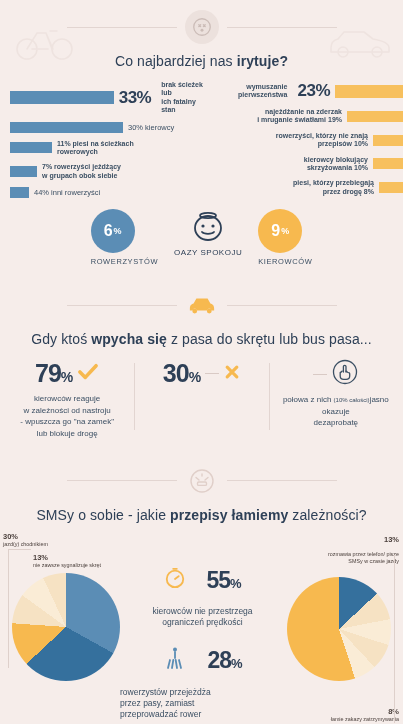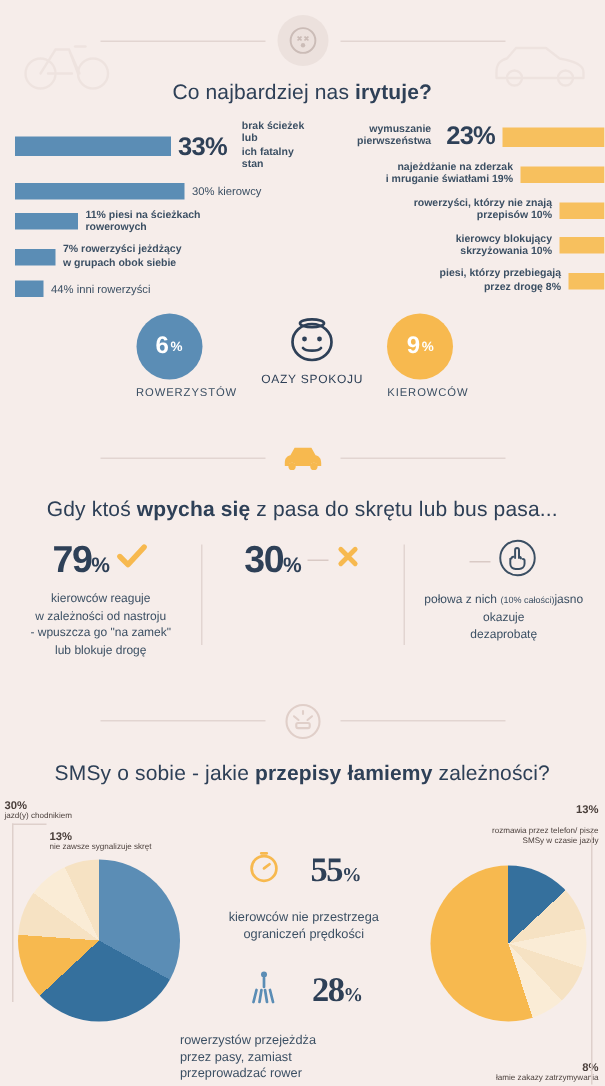--- a/index.html
+++ b/index.html
@@ -73,21 +73,21 @@
   .stat .desc{font-size:8px;line-height:1.45;margin-top:5px;color:#3b4f63;}
   .stat .desc .tiny{font-size:6px;}
   .topline{display:flex;align-items:center;justify-content:center;gap:5px;}
 
   
   .pies{position:relative;height:215px;margin-top:6px;}
   .pie{position:absolute;border-radius:50%;}
   .plab{position:absolute;font-size:5.4px;line-height:1.25;color:#4a3f3b;}
   .plab b{font-size:7.5px;display:block;}
   .ctr{position:absolute;text-align:left;}
-  .ctr .hd{display:flex;align-items:flex-start;gap:20px;font-family:Liberation Serif, serif;}
+  .ctr .hd{display:flex;align-items:center;gap:20px;}
   .ctr .big{font-size:23px;font-weight:700;color:#2e4057;letter-spacing:-1px;}
   .ctr .big em{font-size:13px;font-style:normal;}
   .ctr .txt{font-size:8.5px;line-height:1.35;color:#3b4f63;margin-top:12px;}
   .leader{position:absolute;border-left:1px solid #ded0cb;border-top:1px solid #ded0cb;}
   .connector{height:1px;background:#d9cac5;}
 </style>
 </head>
 <body>
 
 <div class="wrap">

